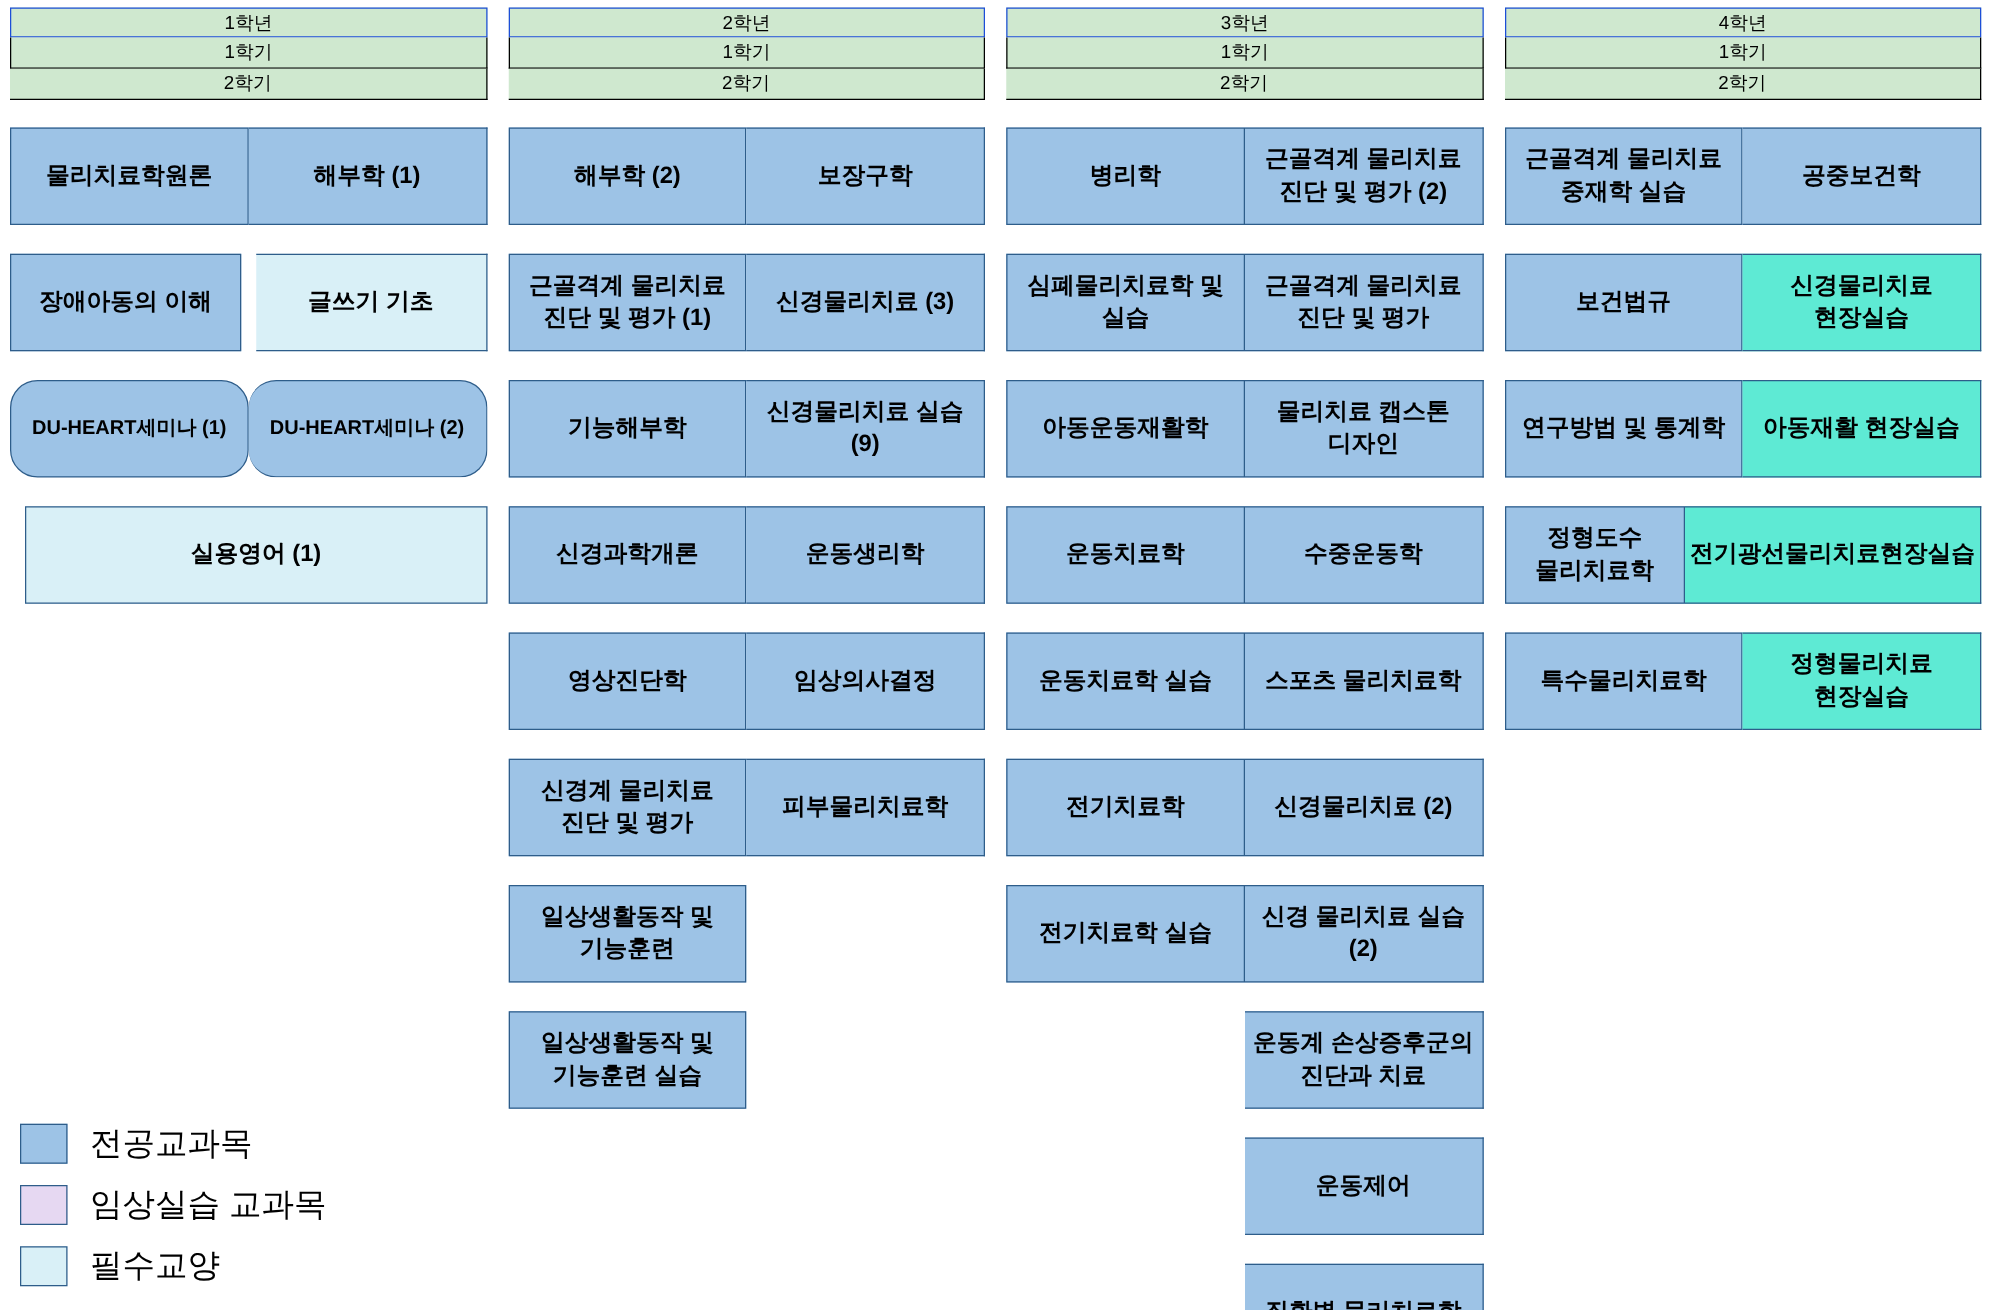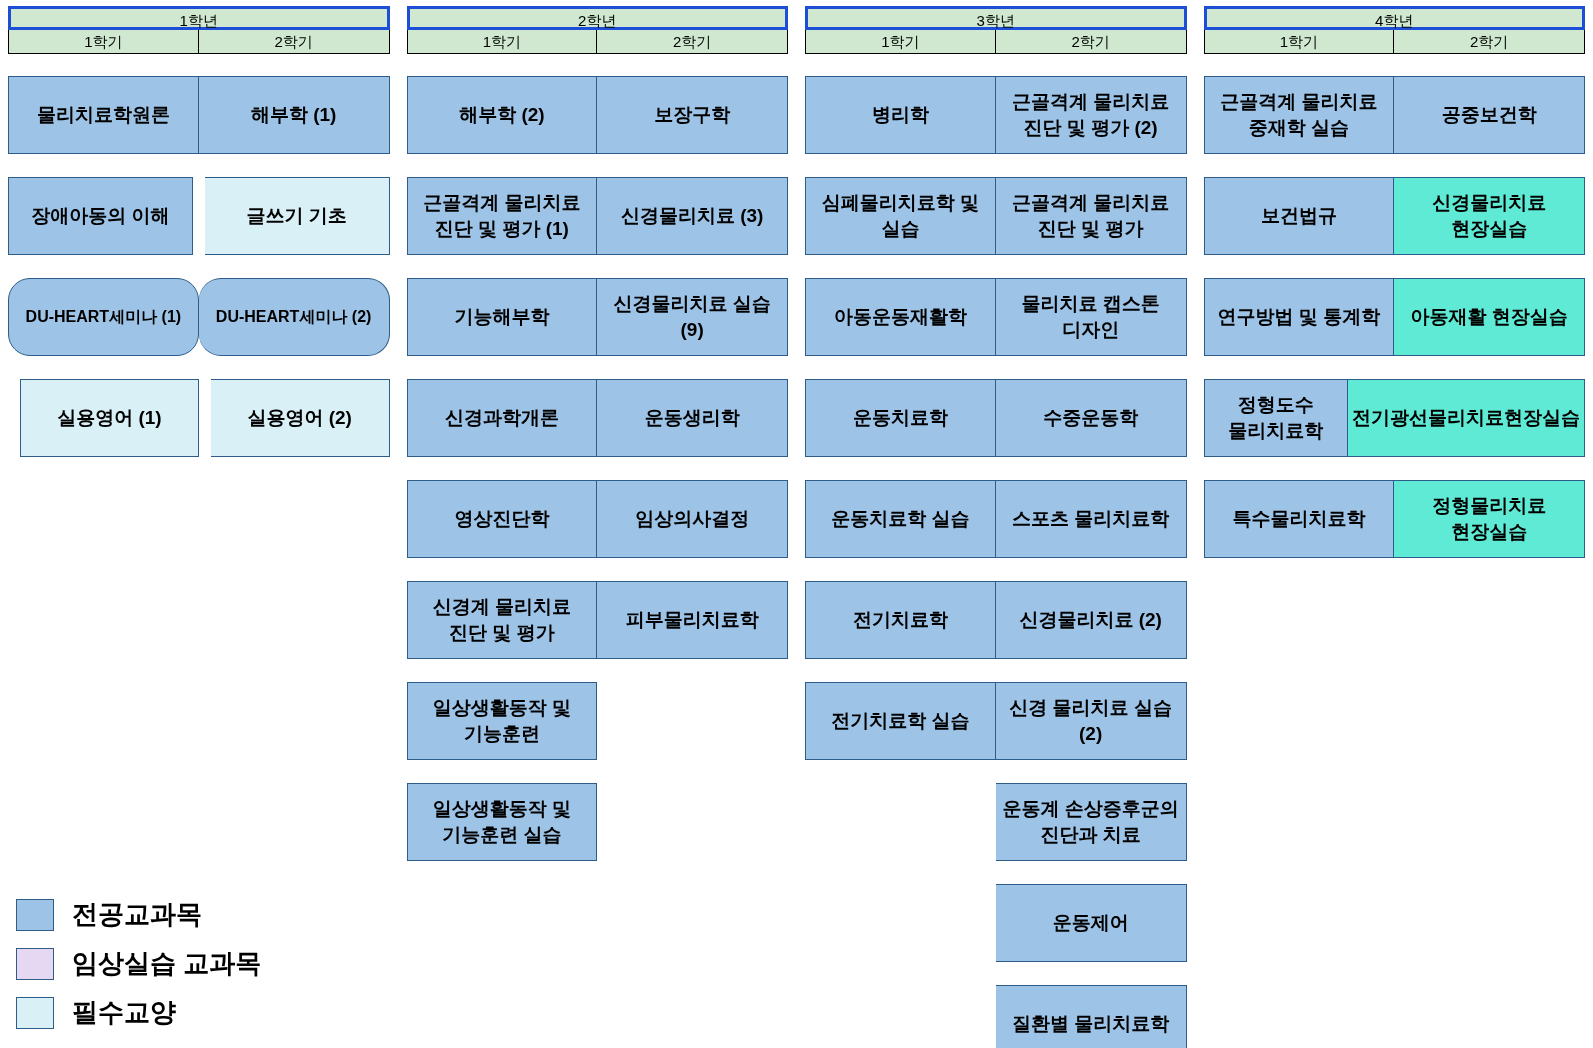--- a/index.html
+++ b/index.html
@@ -21,30 +21,30 @@
     padding: 6px 8px 0 8px;
     box-sizing: border-box;
   }
   .year-col {
     width: 383px;
     display: flex;
     flex-direction: column;
   }
   .year-head {
     background: #cfe8cf;
-    border: 3px solid #1d4ed8;
+    border: 1px solid #1d4ed8;
     text-align: center;
     font-size: 15px;
     line-height: 24px;
     height: 24px;
     box-sizing: border-box;
   }
   .sem-head-row {
     display: flex;
-    flex-direction: row;
+    flex-direction: column;
   }
   .sem-head {
     flex: 1 1 50%;
     background: #cfe8cf;
     border: 1px solid #000;
     border-top: none;
     text-align: center;
     font-size: 15px;
     line-height: 24px;
     height: 24px;
@@ -109,21 +109,21 @@
     gap: 18px;
   }
   .legend-swatch {
     width: 38px;
     height: 32px;
     border: 1px solid #2e5d8a;
     box-sizing: border-box;
   }
   .legend-label {
     font-size: 26px;
-    font-weight: bold;
+    font-weight: normal;
     color: #000;
   }
 </style>
 </head>
 <body>
 
 <div class="curriculum">
     <div class="year-col">
       <div class="year-head">1학년</div>
       <div class="sem-head-row">
@@ -138,21 +138,20 @@
         <div class="row">
           <div class="cell c-major">장애아동의 이해</div>
           <div class="cell c-general">글쓰기 기초</div>
         </div>
         <div class="row">
           <div class="cell c-major small">DU-HEART세미나 (1)</div>
           <div class="cell c-major small">DU-HEART세미나 (2)</div>
         </div>
         <div class="row">
           <div class="cell c-general">실용영어 (1)</div>
-          <div class="cell c-general">실용영어 (2)</div>
         </div>
       </div>
     </div>
     <div class="year-col">
       <div class="year-head">2학년</div>
       <div class="sem-head-row">
         <div class="sem-head">1학기</div>
         <div class="sem-head">2학기</div>
       </div>
       <div class="rows">

